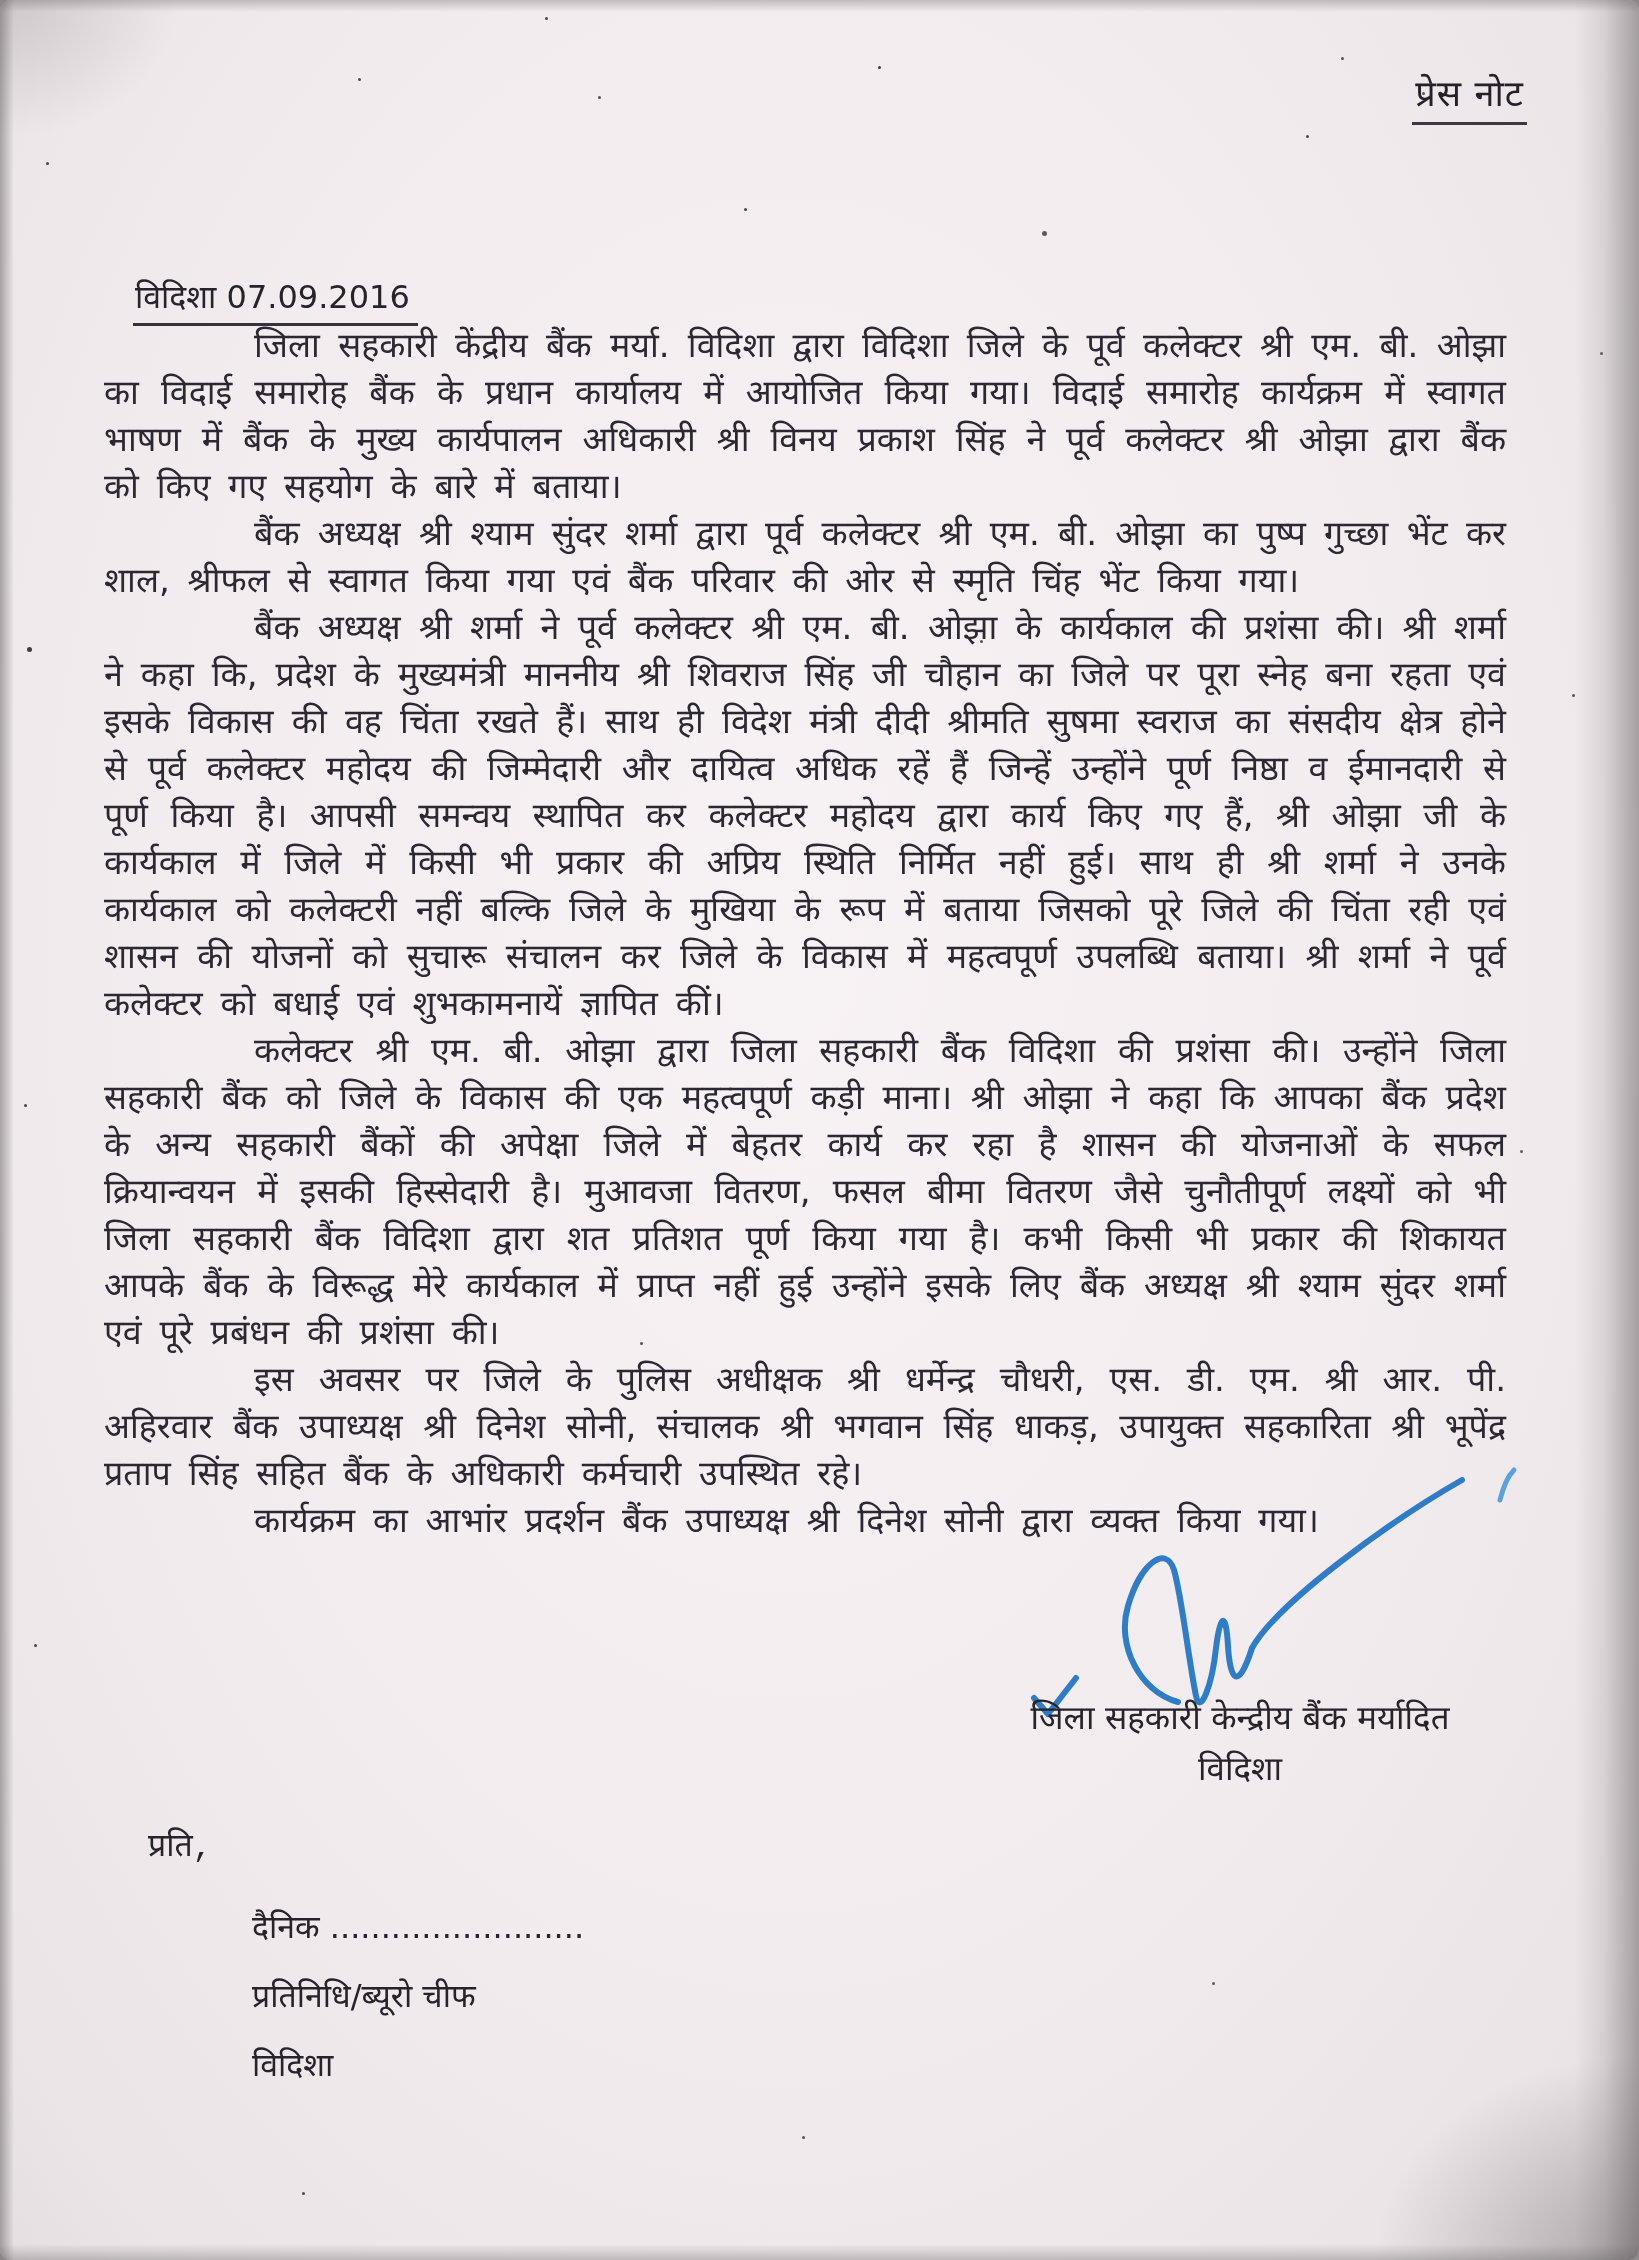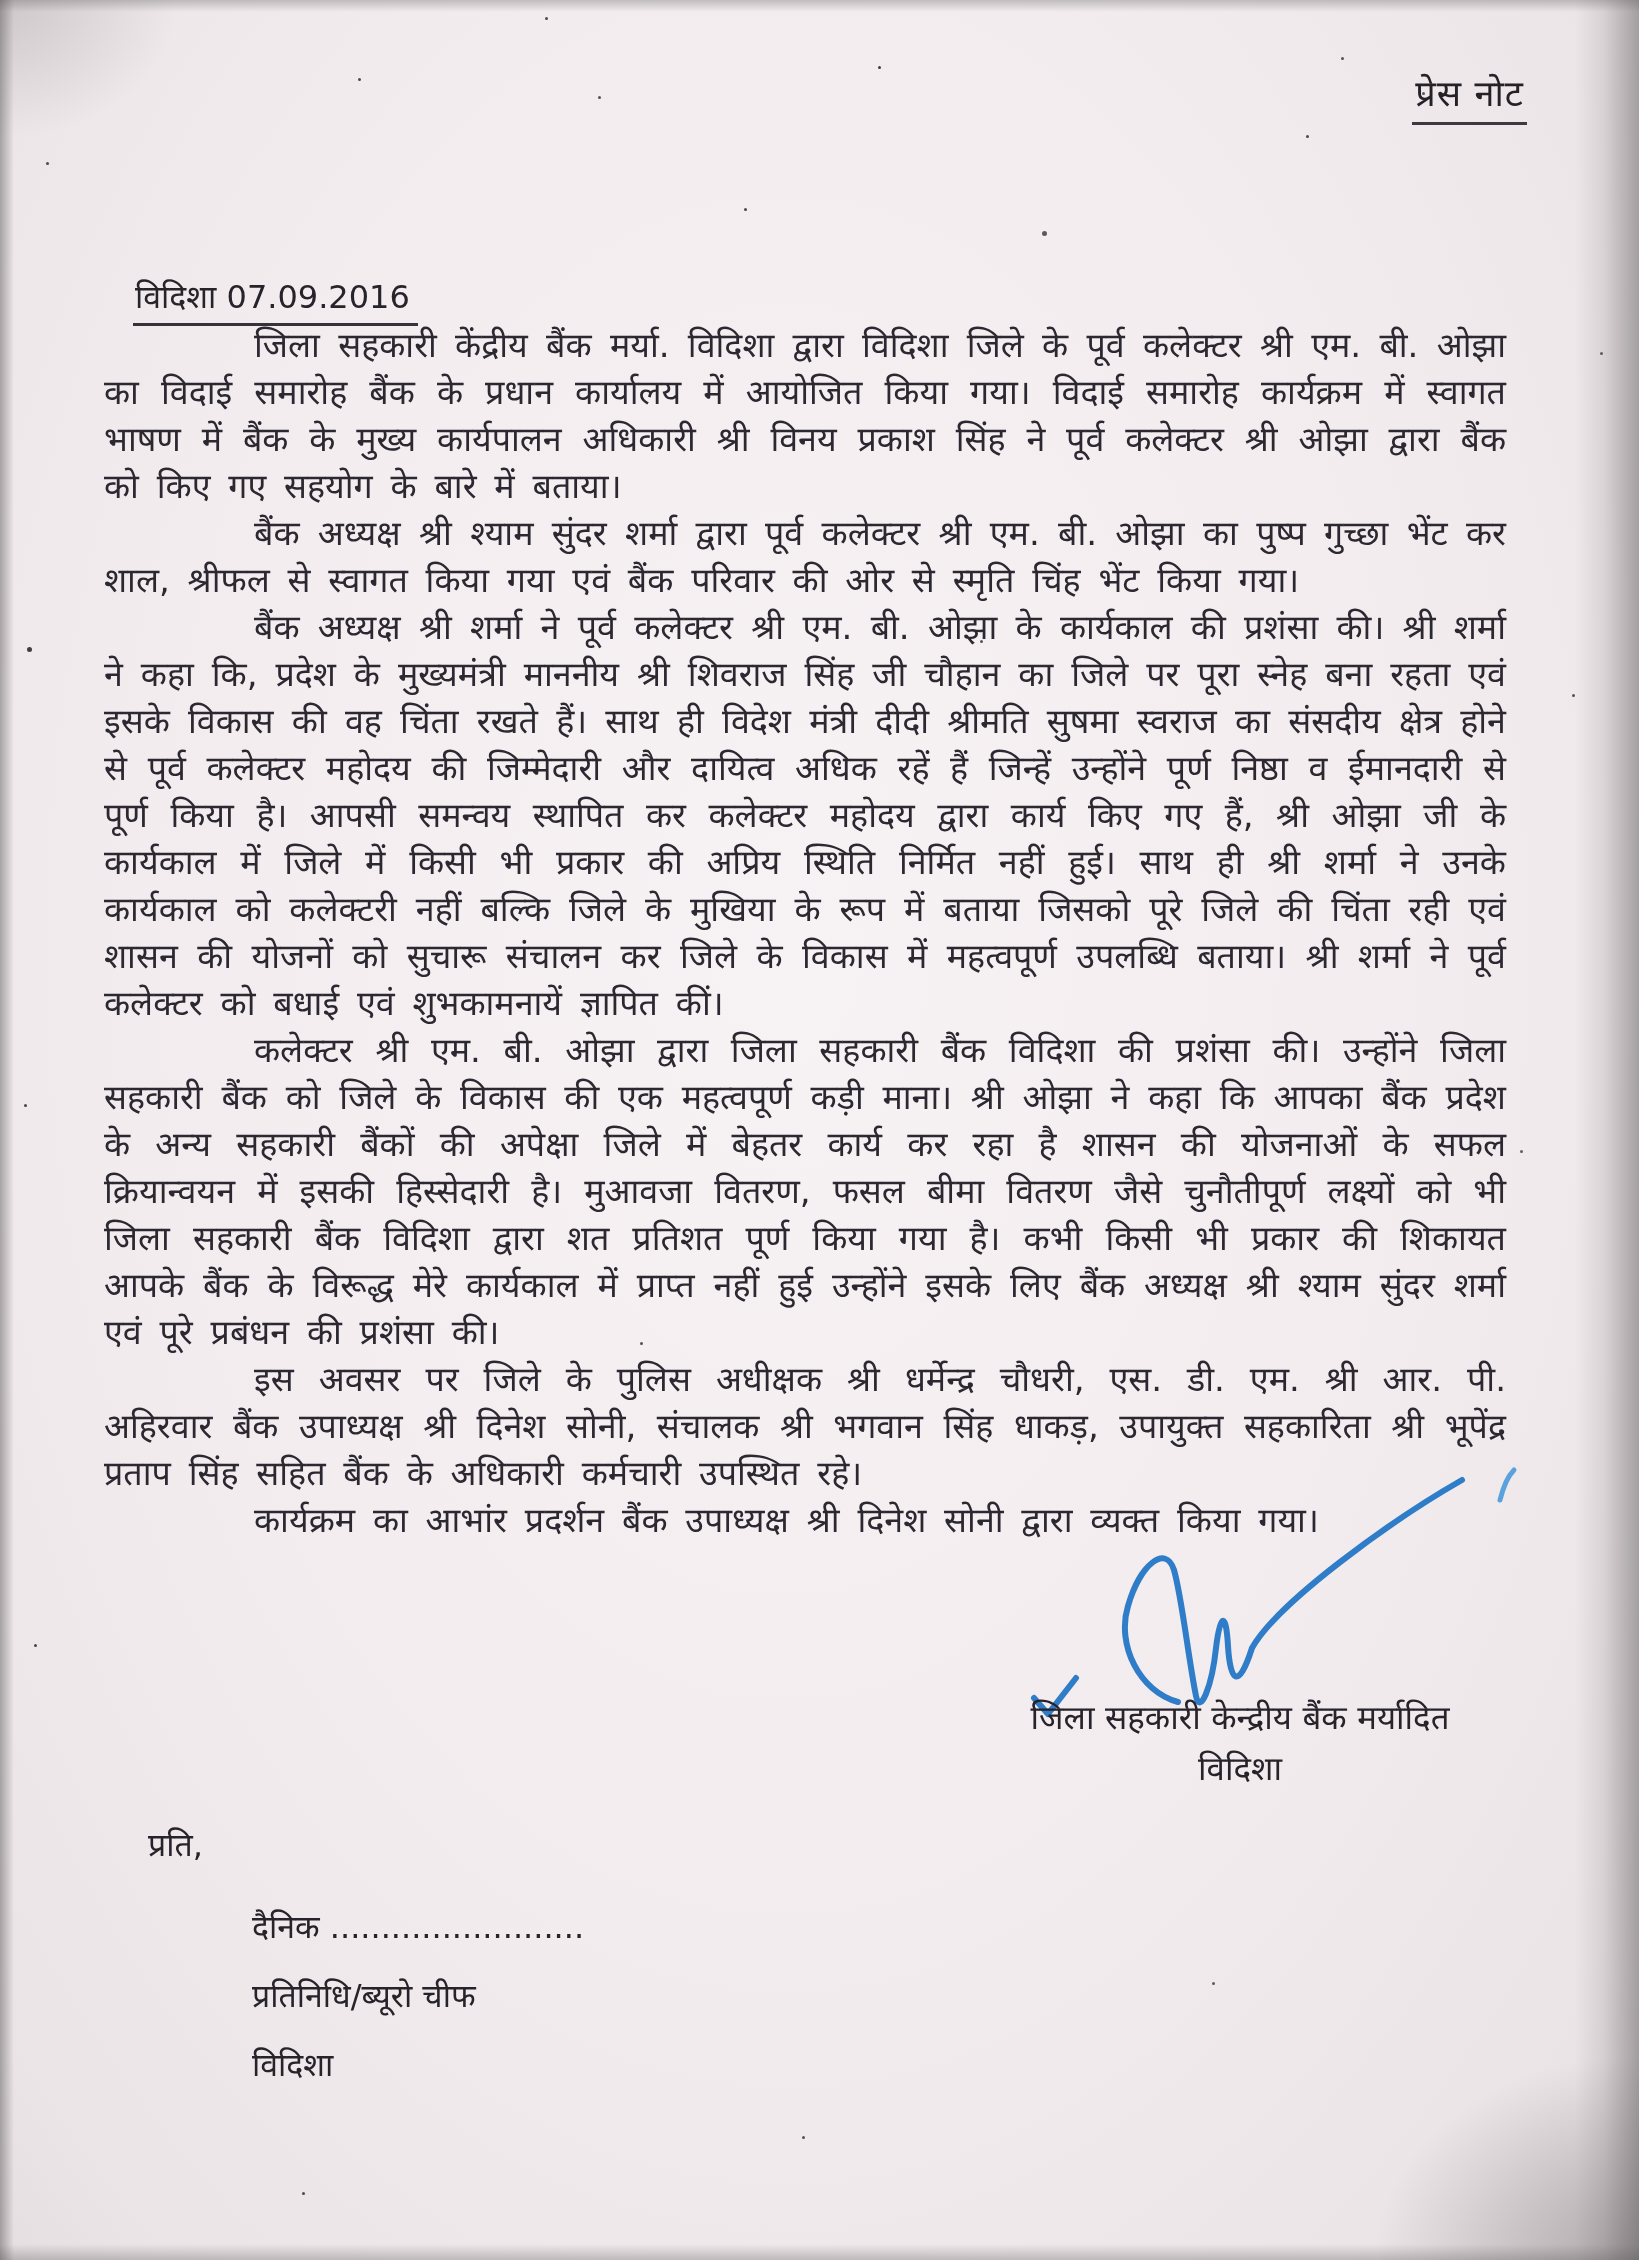--- a/index.html
+++ b/index.html
@@ -1,20 +1,21 @@
 <!DOCTYPE html>
 <html><head>
 <meta charset="utf-8">
 <style>
   html,body { margin:0; padding:0; background:#8d888a; }
   .paper {
     position:relative; width:1639px; height:2260px; overflow:hidden;
     font-family:"DejaVu Sans","Liberation Sans",sans-serif;
     color:#2c2933;
     background: radial-gradient(ellipse at 48% 42%, #f7f2f3 0%, #f2ecee 55%, #eae4e6 88%, #e2dcde 100%);
+    border-radius: 11px;
   }
   .edge-left   { position:absolute; left:0; top:0; width:14px; height:100%;
                  background:linear-gradient(90deg, rgba(80,76,78,0.45), rgba(80,76,78,0)); }
   .edge-top    { position:absolute; left:0; top:0; width:100%; height:12px;
                  background:linear-gradient(180deg, rgba(80,76,78,0.30), rgba(80,76,78,0)); }
   .edge-bottom { position:absolute; left:0; bottom:0; width:100%; height:16px;
                  background:linear-gradient(0deg, rgba(80,76,78,0.30), rgba(80,76,78,0)); }
   .edge-right  { position:absolute; right:0; top:0; width:64px; height:100%;
                  background:linear-gradient(270deg, rgba(93,88,90,0.50), rgba(93,88,90,0.14) 55%, rgba(93,88,90,0)); }
   .corner-br   { position:absolute; right:0; bottom:0; width:260px; height:200px;
@@ -51,21 +52,21 @@
   .doc-body {
     position:absolute; top:322px; left:104px; width:1402px;
     font-size:34px; line-height:47px; text-align:justify; word-spacing:7px; color:#2b2831;
   }
   .doc-body p { margin:0; text-indent:150px; }
   .signature-svg { position:absolute; left:930px; top:1440px; }
   .sig-block {
     position:absolute; top:1692px; left:990px; width:500px;
     text-align:center; font-size:33px; line-height:51px; color:#26232b;
   }
-  .dist-to    { position:absolute; top:1822px; left:148px; font-size:32px; color:#26232b; }
+  .dist-to    { position:absolute; top:1822px; left:148px; font-size:32px; color:#26232b;font-family:Liberation Mono, monospace; }
   .dist-lines { position:absolute; top:1893px; left:252px; font-size:32px; line-height:69px; color:#26232b; }
 </style>
 </head>
 <body>
 
 <div class="paper">
 
   <div class="edge-left"></div>
   <div class="edge-top"></div>
   <div class="edge-bottom"></div>

